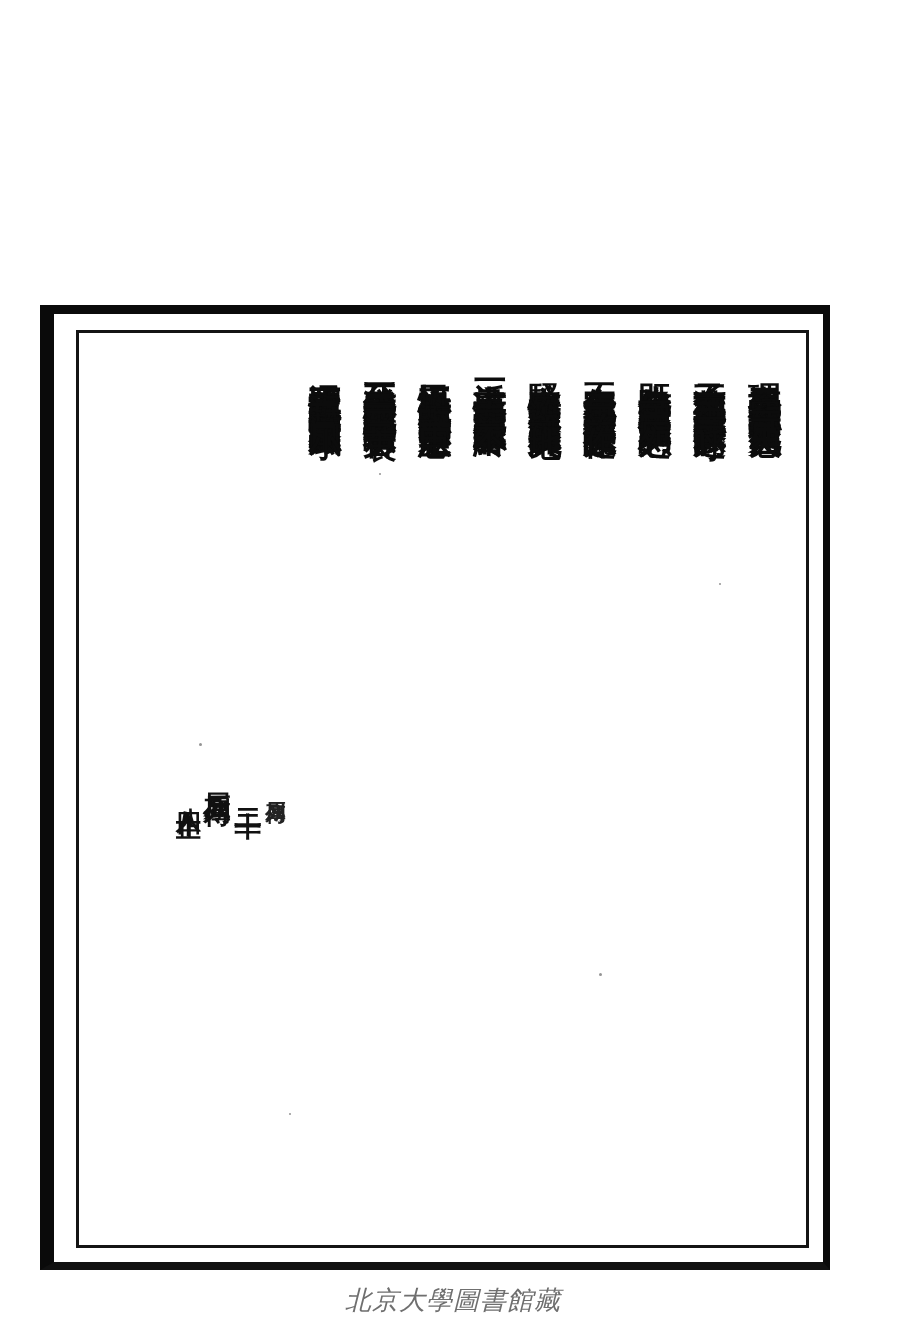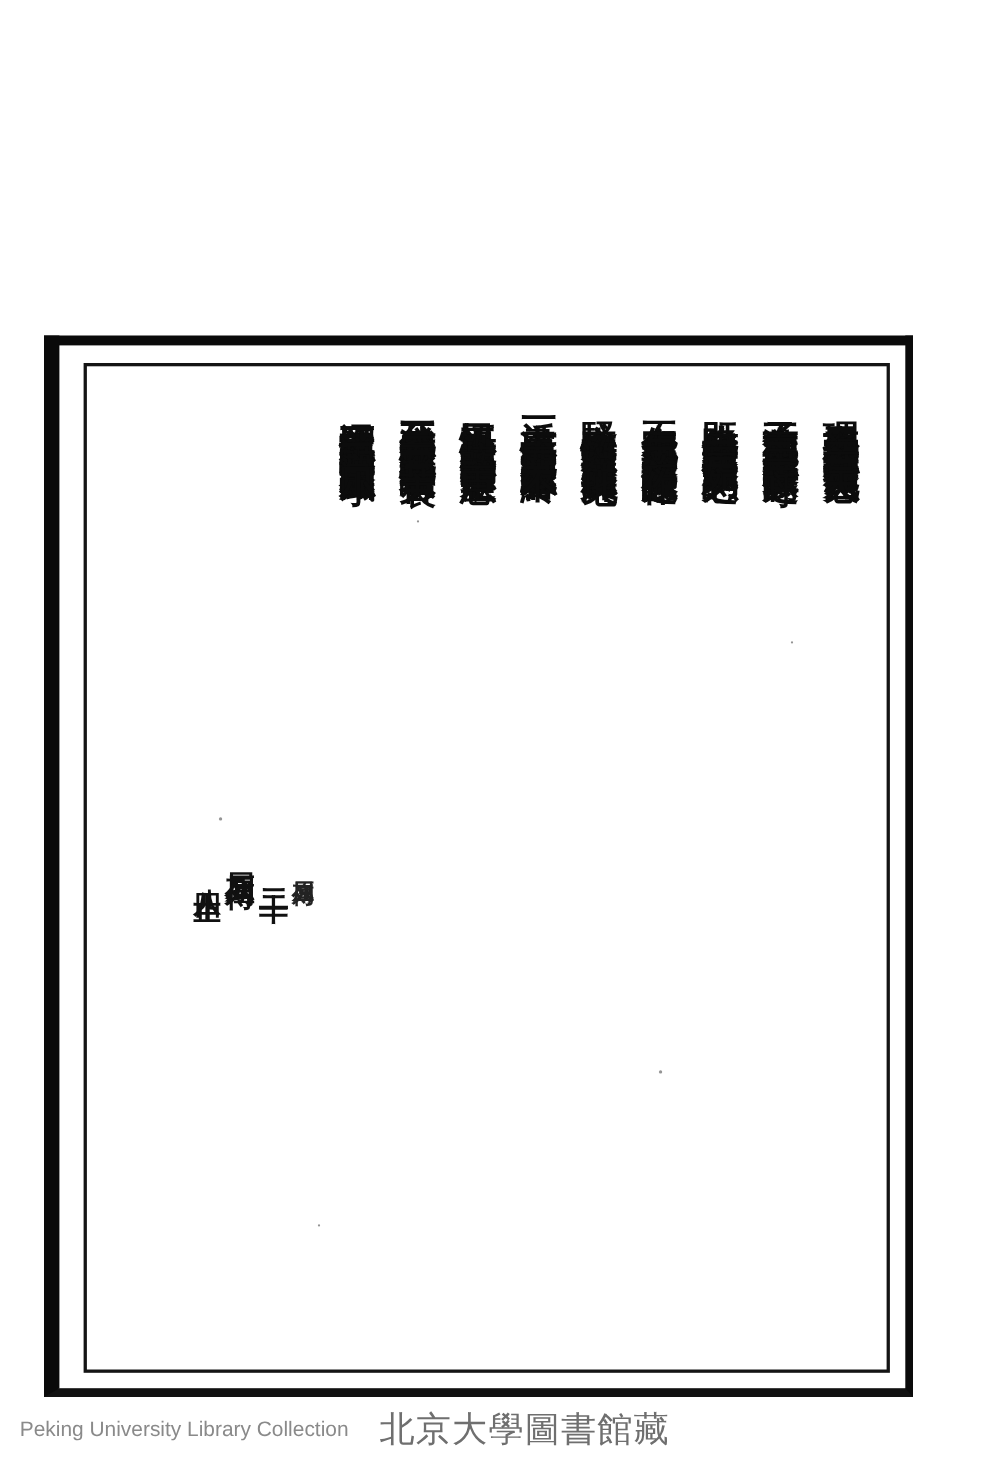--- a/index.html
+++ b/index.html
@@ -135,24 +135,25 @@
     left: 18px;
     font-family: "Liberation Sans", sans-serif;
     font-size: 19px;
     color: #8a8a8a;
     white-space: nowrap;
   }
   #credit-zh {
     position: absolute;
     left: 345px;
     font-family: "DejaVu Sans", "Liberation Serif", serif;
-    font-size: 32px;
+    font-size: 26px;
     color: #6f6f6f;
     letter-spacing: 1px;
     white-space: nowrap;
+    font-style: italic;
   }
 </style>
 </head>
 <body>
 
 <div id="scan-page">
   <div id="frame-outer">
     <div id="frame-inner">
 
       <div id="text-block">
@@ -178,15 +179,14 @@
       <span class="speck" style="left:120px;top:410px;width:3px;height:3px;"></span>
       <span class="speck" style="left:300px;top:140px;width:2px;height:2px;"></span>
       <span class="speck" style="left:520px;top:640px;width:3px;height:3px;"></span>
       <span class="speck" style="left:640px;top:250px;width:2px;height:2px;"></span>
       <span class="speck" style="left:210px;top:780px;width:2px;height:2px;"></span>
     </div>
   </div>
 </div>
 
 <div id="footer">
-  <span id="credit-en">Peking University Library Collection</span>
   <span id="credit-zh">北京大學圖書館藏</span>
 </div>
 
 </body></html>

